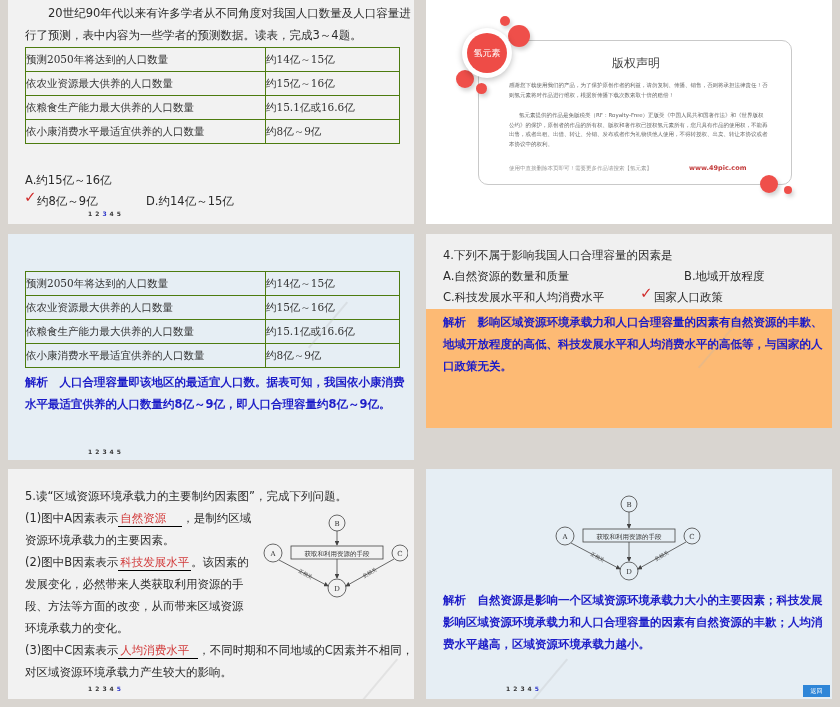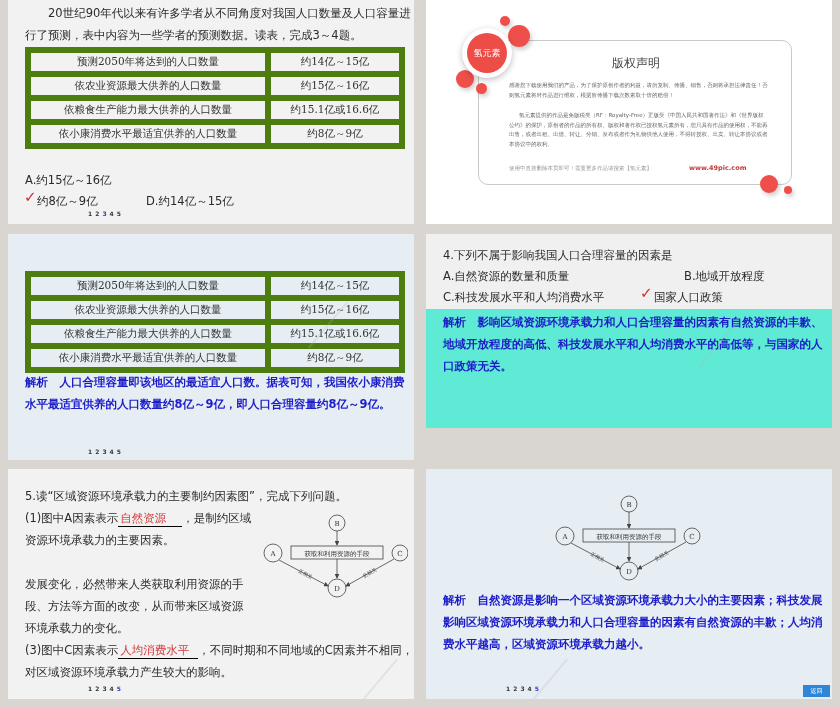--- a/index.html
+++ b/index.html
@@ -2,32 +2,32 @@
 <html><head>
 <meta charset="utf-8">
 <style>
   * { box-sizing: border-box; margin: 0; padding: 0; }
   html, body { width: 840px; height: 707px; background: #d9d5d0; overflow: hidden; }
   body { position: relative; font-family: "DejaVu Sans", "Liberation Sans", sans-serif; color: #222; }
   .slide { position: absolute; overflow: hidden; }
   #s1 { left: 8px; top: 0; width: 406px; height: 224px; background: #f2f2f2; }
   #s2 { left: 426px; top: 0; width: 406px; height: 224px; background: #ffffff; }
   #s3 { left: 8px; top: 234px; width: 406px; height: 226px; background: #e6eef4; }
-  #s4 { left: 426px; top: 234px; width: 406px; height: 194px; background: #5eead4; }
+  #s4 { left: 426px; top: 234px; width: 406px; height: 194px; background: #fdba74; }
   #s5 { left: 8px; top: 469px; width: 406px; height: 230px; background: #f2f2f2; }
   #s6 { left: 426px; top: 469px; width: 406px; height: 230px; background: #e6eef4; }
   #s4 .q-area { position: absolute; left: 0; top: 0; width: 406px; height: 75px; background: #f0f0f0; }
 
   .txt { position: absolute; font-size: 11.5px; line-height: 22px; color: #2a2a2a; white-space: nowrap; }
   .blue { color: #1c1cc8; font-weight: bold; font-size: 11.5px; line-height: 22px; }
   .red { color: #d23a3a; }
   .uline { display: inline-block; border-bottom: 1px solid #000000; padding: 0 2px; line-height: 16px; }
 
   table.data { position: absolute; border-collapse: collapse; font-family: "DejaVu Serif", "Liberation Serif", serif; font-size: 10.5px; color: #333; }
-  table.data td { border: 6px solid #4d7c0f; height: 24px; text-align: center; }
+  table.data td { border: 1px solid #4d7c0f; height: 24px; text-align: left; }
   table.data td.c1 { width: 240px; }
   table.data td.c2 { width: 134px; }
 
   .pager { position: absolute; font-size: 6px; font-weight: bold; color: #333; letter-spacing: 3px; font-family: "DejaVu Sans", sans-serif; }
   .pager span.cur { color: #2b34c8; }
 
   .check { position: absolute; color: #d02a2a; font-size: 15px; font-weight: bold; }
 
   
   .cr-box { position: absolute; left: 52px; top: 40px; width 314px; width: 314px; height: 145px; border: 1px solid #c9c9c9; border-radius: 10px; background: #fff; }
@@ -141,20 +141,23 @@
     <span>1</span><span>2</span><span>3</span><span>4</span><span>5</span>
   </div>
 </div>
 
 <div class="slide" id="s5">
   <div class="txt" style="left:17px;top:16px;">5.读“区域资源环境承载力的主要制约因素图”，完成下列问题。</div>
   <div class="txt" style="left:17px;top:38px;">
     <span>(1)图中A因素表示</span><span class="uline red" style="width:64px;">自然资源</span><span>，是制约区域</span>
   </div>
   <div class="txt" style="left:17px;top:60px;">资源环境承载力的主要因素。</div>
+  <div class="txt" style="left:17px;top:82px;">
+    <span>(2)图中B因素表示</span><span class="uline red">科技发展水平</span><span>。该因素的</span>
+  </div>
   <div class="txt" style="left:17px;top:104px;">发展变化，必然带来人类获取利用资源的手</div>
   <div class="txt" style="left:17px;top:126px;">段、方法等方面的改变，从而带来区域资源</div>
   <div class="txt" style="left:17px;top:148px;">环境承载力的变化。</div>
   <div class="txt" style="left:17px;top:170px;">
     <span>(3)图中C因素表示</span><span class="uline red" style="width:80px;">人均消费水平</span><span>，不同时期和不同地域的C因素并不相同，</span>
   </div>
   <div class="txt" style="left:17px;top:192px;">对区域资源环境承载力产生较大的影响。</div>
 
   <svg style="position:absolute;left:248px;top:45px;" width="152" height="95" viewBox="0 0 152 95">
     <defs>

